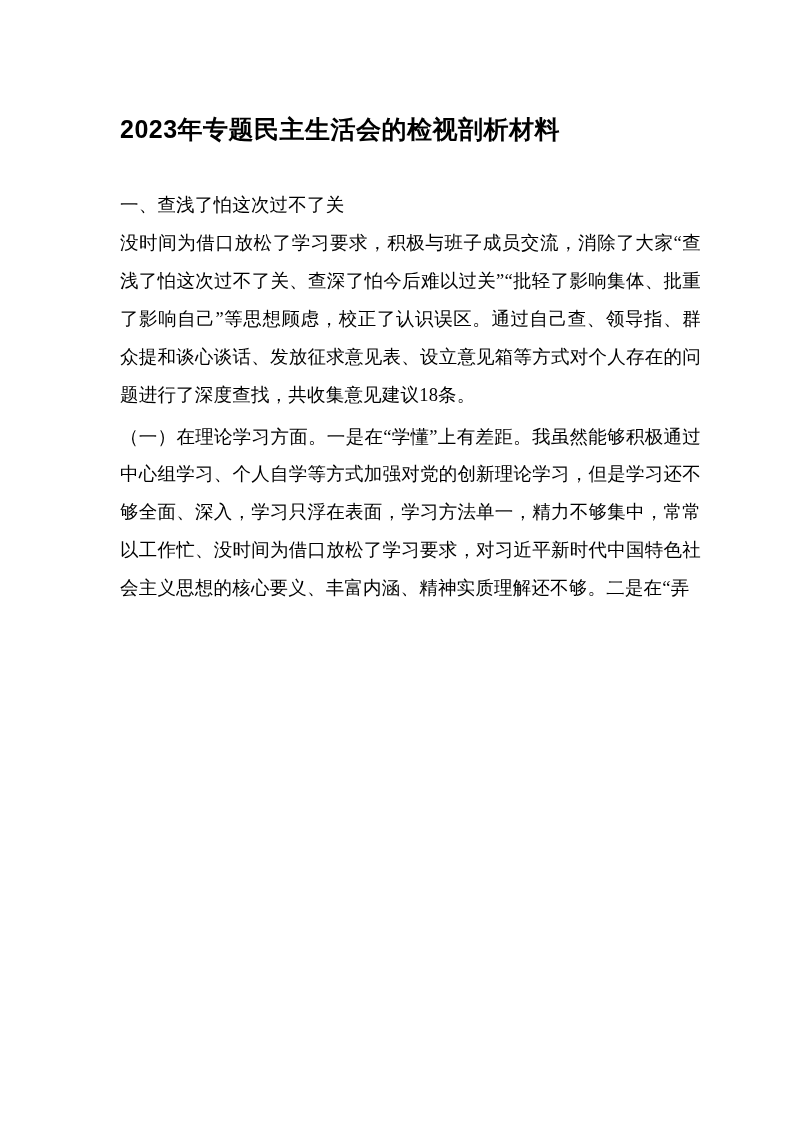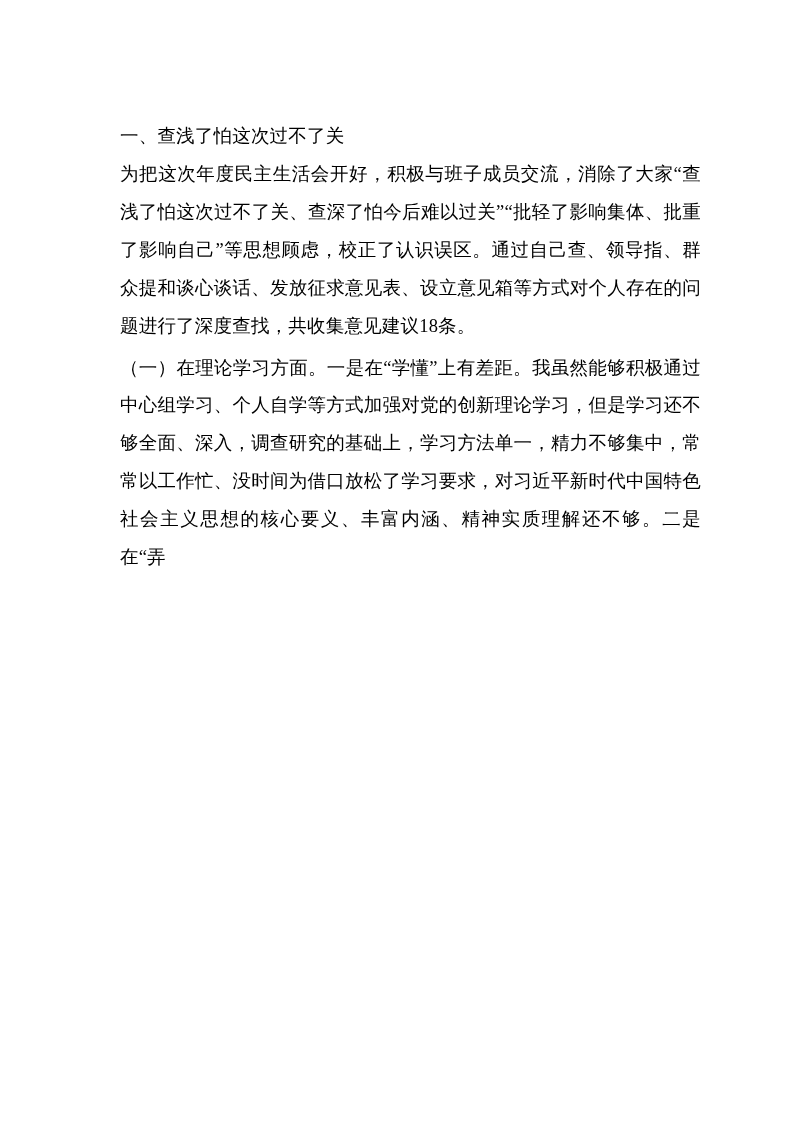--- a/index.html
+++ b/index.html
@@ -43,20 +43,21 @@
     margin-bottom: 0;
   }
   .para.block {
     margin-top: 4px;
   }
 </style>
 </head>
 <body>
 
 <div class="page">
+  <h1 class="doc-title">2023年专题民主生活会的检视剖析材料</h1>
 
 
   <p class="para heading-line">一、查浅了怕这次过不了关</p>
 
-  <p class="para">为把这次年度民主生活会开好，积极与班子成员交流，消除了大家“查浅了怕这次过不了关、查深了怕今后难以过关”“批轻了影响集体、批重了影响自己”等思想顾虑，校正了认识误区。通过自己查、领导指、群众提和谈心谈话、发放征求意见表、设立意见箱等方式对个人存在的问题进行了深度查找，共收集意见建议18条。</p>
+  <p class="para">没时间为借口放松了学习要求，积极与班子成员交流，消除了大家“查浅了怕这次过不了关、查深了怕今后难以过关”“批轻了影响集体、批重了影响自己”等思想顾虑，校正了认识误区。通过自己查、领导指、群众提和谈心谈话、发放征求意见表、设立意见箱等方式对个人存在的问题进行了深度查找，共收集意见建议18条。</p>
 
-  <p class="para block">（一）在理论学习方面。一是在“学懂”上有差距。我虽然能够积极通过中心组学习、个人自学等方式加强对党的创新理论学习，但是学习还不够全面、深入，调查研究的基础上，学习方法单一，精力不够集中，常常以工作忙、没时间为借口放松了学习要求，对习近平新时代中国特色社会主义思想的核心要义、丰富内涵、精神实质理解还不够。二是在“弄</p>
+  <p class="para block">（一）在理论学习方面。一是在“学懂”上有差距。我虽然能够积极通过中心组学习、个人自学等方式加强对党的创新理论学习，但是学习还不够全面、深入，学习只浮在表面，学习方法单一，精力不够集中，常常以工作忙、没时间为借口放松了学习要求，对习近平新时代中国特色社会主义思想的核心要义、丰富内涵、精神实质理解还不够。二是在“弄</p>
 </div>
 
 </body></html>

